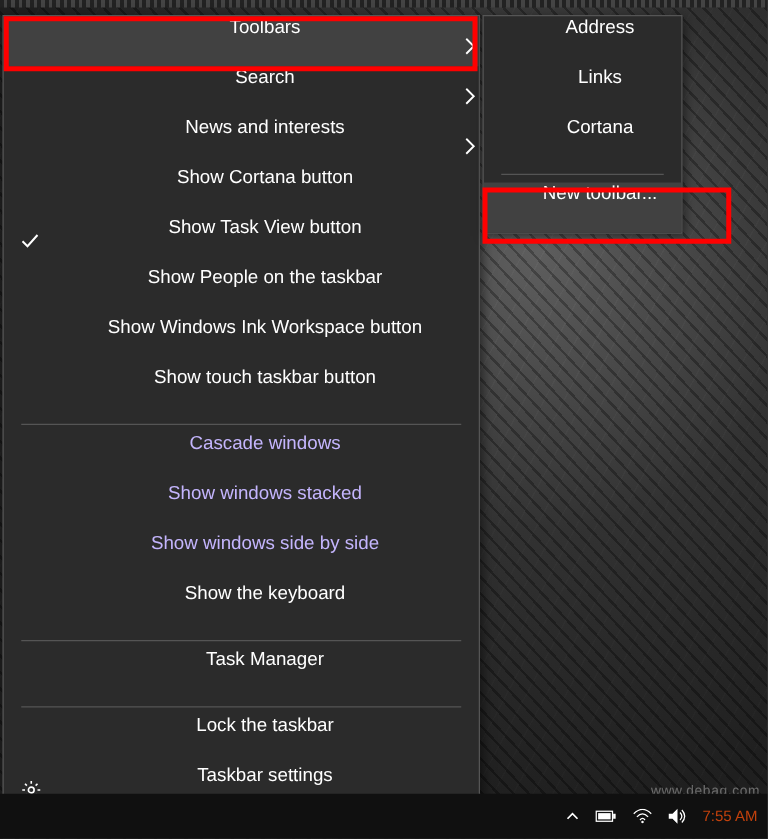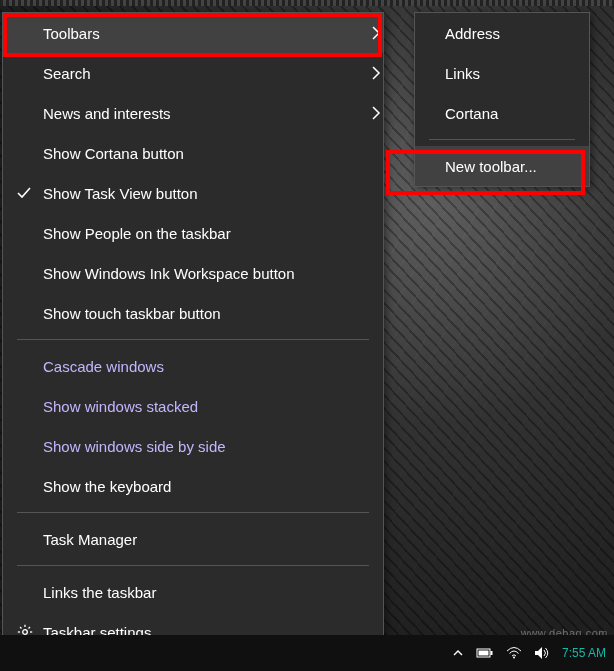--- a/index.html
+++ b/index.html
@@ -36,30 +36,30 @@
     box-shadow: 2px 2px 8px rgba(0,0,0,0.5);
   }
   .main-menu {
     left: 2px;
     top: 12px;
     width: 382px;
   }
   .sub-menu {
     left: 386px;
     top: 12px;
-    width: 176px;
-    margin-left: 28px;
+    width: 160px;
   }
   .item {
     display: flex;
     align-items: center;
     height: 40px;
     padding: 0 2px 0 40px;
     position: relative;
     cursor: default;
+    flex-direction: column;
   }
   .item.hover {
     background: #414141;
   }
   .item.disabled {
     color: #c4b5fd;
   }
   .item .chevron {
     margin-left: auto;
   }
@@ -93,21 +93,21 @@
   .taskbar {
     position: absolute;
     left: 0; right: 0; bottom: 0;
     height: 30px;
     background: #101010;
     display: flex;
     align-items: center;
     justify-content: flex-end;
     padding: 18px 8px;
     gap: 12px;
-    color: #14b8a6;
+    color: #c2410c;
     font-size: 12px;
   }
   .tray-icon { display:flex; align-items:center; }
   .watermark {
     position:absolute;
     right:6px; bottom:32px;
     font-size:11px;
     color: rgba(255,255,255,0.35);
     letter-spacing:0.5px;
   }
@@ -180,21 +180,21 @@
   </div>
   <div class="item">
     <span>Show the keyboard</span>
   </div>
   <div class="sep"></div>
   <div class="item">
     <span>Task Manager</span>
   </div>
   <div class="sep"></div>
   <div class="item">
-    <span>Links the taskbar</span>
+    <span>Lock the taskbar</span>
   </div>
   <div class="item">
     <span class="gear">
       <svg width="16" height="16" viewBox="0 0 16 16">
           <circle cx="8" cy="8" r="2.3" stroke="#fff" stroke-width="1.3" fill="none"></circle>
           <g stroke="#fff" stroke-width="1.3">
             <line x1="8" y1="0.8" x2="8" y2="3"></line>
             <line x1="8" y1="13" x2="8" y2="15.2"></line>
             <line x1="0.8" y1="8" x2="3" y2="8"></line>
             <line x1="13" y1="8" x2="15.2" y2="8"></line>

